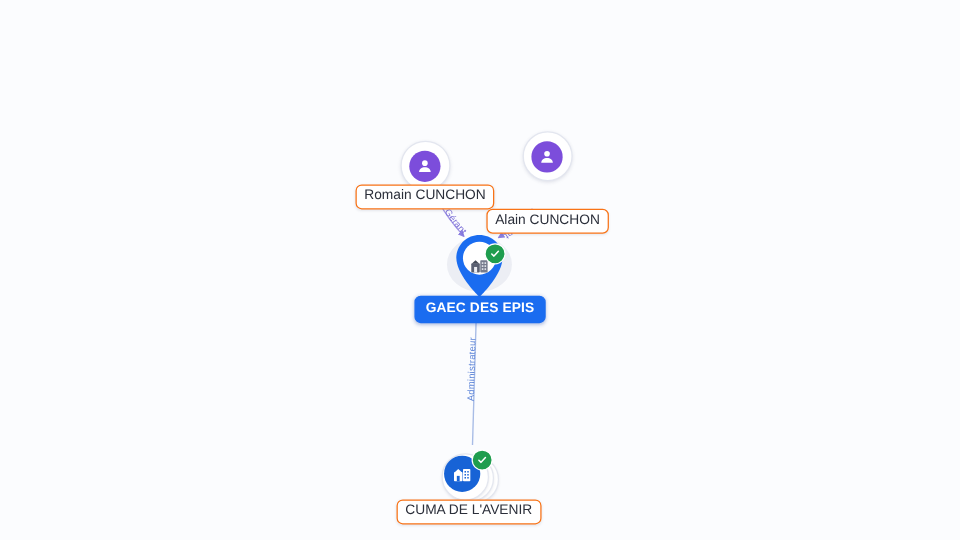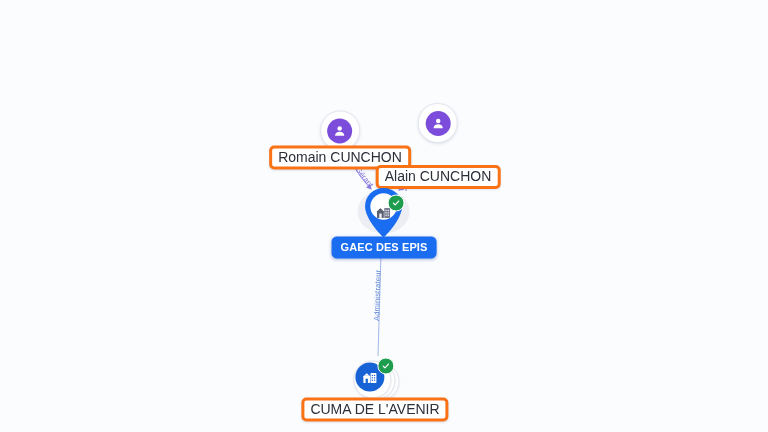--- a/index.html
+++ b/index.html
@@ -135,23 +135,23 @@
     justify-content: center;
   }
   .stack-wrap .check-badge { right: 4px; top: 1px; }
 
   
   .label {
     margin-top: -5px;
     padding: 2px 6px 3px 6px;
     border-radius: 5px;
     background: #ffffff;
-    border: 3px solid #f97316;
+    border: 1px solid #f97316;
     box-shadow: 0 1px 2px rgba(40,50,90,0.10);
-    font-size: 14px;
+    font-size: 11px;
     line-height: 13px;
     color: #2b2f3a;
     white-space: nowrap;
     position: relative;
     z-index: 5;
   }
   .label.primary {
     background: #1a6cf0;
     border: 1px solid #1a6cf0;
     color: #ffffff;

